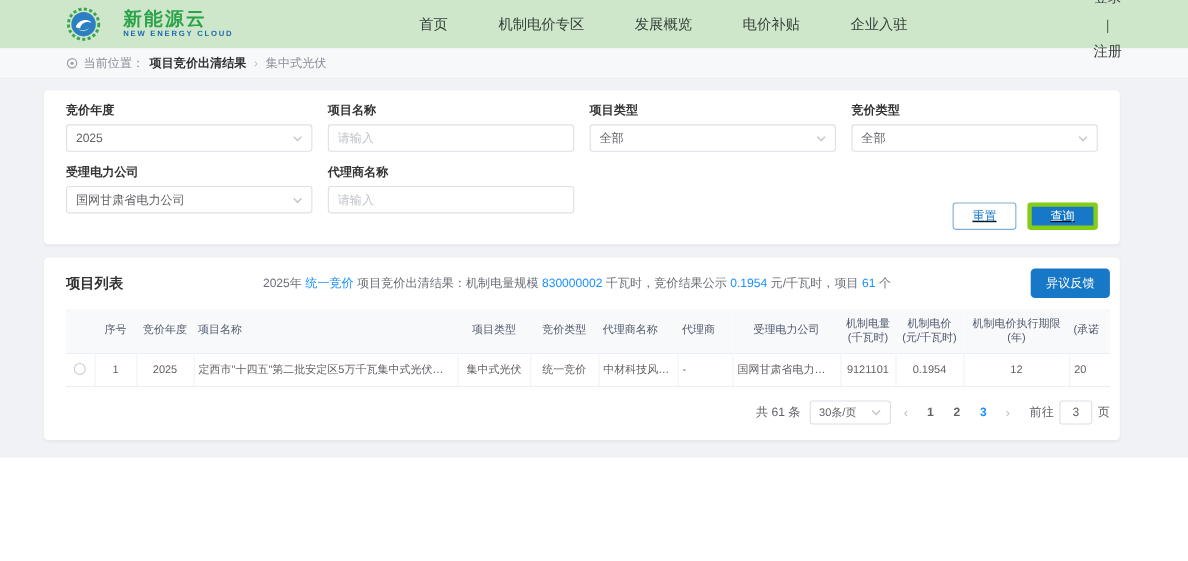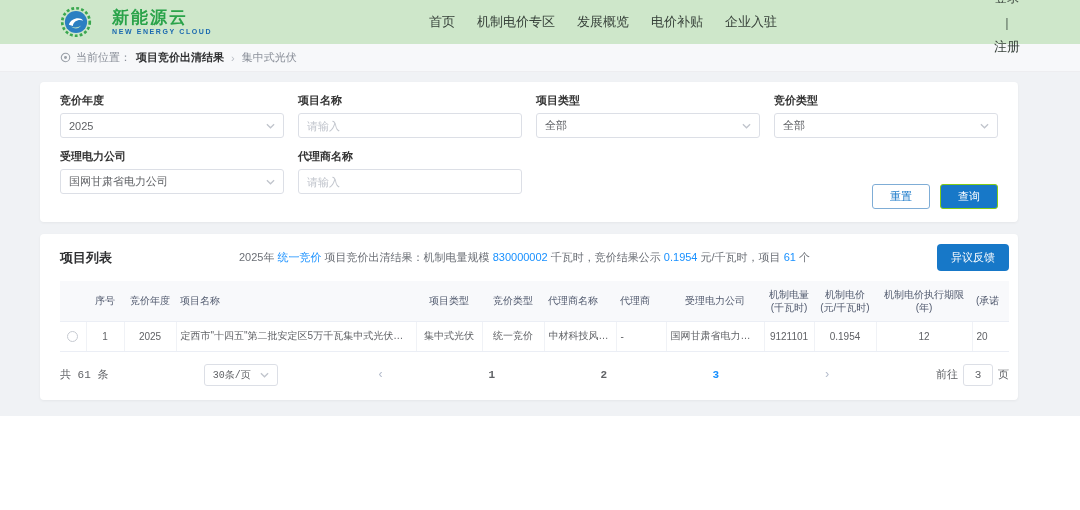--- a/index.html
+++ b/index.html
@@ -3,21 +3,21 @@
 <meta charset="utf-8">
 <style>
   * { margin:0; padding:0; box-sizing:border-box; }
   html,body { width:1080px; height:510px; background:#ffffff; font-family:"Liberation Sans","DejaVu Sans",sans-serif; overflow:hidden; }
 
   
   .top-header { height:44px; background:#cee7ca; display:flex; align-items:center; padding:0 60px 0 60px; }
   .logo { display:flex; align-items:center; gap:20px; }
   .logo-text .logo-title { font-size:17px; font-weight:bold; color:#2aa34a; letter-spacing:2px; line-height:18px; }
   .logo-text .logo-sub { font-size:7px; font-weight:bold; color:#1a69b0; letter-spacing:1.6px; line-height:9px; }
-  .main-nav { display:flex; gap:22px; margin:0 auto; }
+  .main-nav { display:flex; gap:46px; margin:0 auto; }
   .main-nav a { font-size:13px; color:#37413a; text-decoration:none; cursor:pointer; }
   .auth { font-size:13px; color:#37413a; display:flex; gap:8px; align-items:center;flex-direction:column; }
   .auth a { color:#37413a; text-decoration:none; cursor:pointer; }
   .auth .sep { color:#5a6a5e; }
 
   
   .breadcrumb { height:28px; background:#f7f8fa; border-bottom:1px solid #ededf0; display:flex; align-items:center; padding:0 60px; font-size:11px; color:#8a8f99; gap:5px; }
   .breadcrumb .bc-section { color:#303133; font-weight:bold; cursor:pointer; }
   .breadcrumb .bc-sep { color:#b8bcc4; margin:0 2px; }
   .breadcrumb .bc-current { color:#8a8f99; }
@@ -28,24 +28,24 @@
 
   
   .filter-card { padding:11px 20px 13px 20px; margin-bottom:12px; }
   .filter-grid { display:grid; grid-template-columns:repeat(4,1fr); column-gap:14px; row-gap:11px; }
   .field .f-label { font-size:11px; font-weight:bold; color:#333; margin-bottom:5px; }
   .control { height:25px; border:1px solid #dcdfe6; border-radius:3px; background:#fff; display:flex; align-items:center; padding:0 8px; font-size:11px; color:#606266; }
   .select-box { justify-content:space-between; cursor:pointer; }
   .control input { border:none; outline:none; width:100%; font-size:11px; color:#606266; font-family:inherit; background:transparent; }
   .control input::placeholder { color:#c0c4cc; }
   .chevron { width:9px; height:6px; flex:0 0 auto; }
-  .btn-cell { grid-column:4; display:flex; justify-content:flex-end; align-items:flex-end; gap:10px; }
+  .btn-cell { grid-column:4; display:flex; justify-content:flex-end; align-items:flex-end; gap:10px;text-decoration:underline; }
   .btn { height:25px; padding:0 17px; border-radius:3px; font-size:11px; cursor:pointer; font-family:inherit; }
   .btn-outline { background:#fff; border:1px solid #7fadd6; color:#1778c8; }
-  .btn-primary { background:#1778c8; border:1px solid #84cc16; color:#fff;margin-top:35px; }
+  .btn-primary { background:#1778c8; border:4px solid #84cc16; color:#fff;margin-top:35px; }
 
   
   .list-card { padding:10px 9px 10px 20px; }
   .list-head { display:flex; align-items:center; margin-bottom:10px; }
   .list-title { font-size:13px; font-weight:bold; color:#303133; flex:0 0 auto; }
   .list-summary { flex:1; text-align:center; font-size:11px; color:#6b6f76; }
   .list-summary .hl { color:#1890ff; }
   .btn-feedback { flex:0 0 auto; background:#1778c8; color:#fff; border:none; border-radius:4px; font-size:11px; padding:6px 14px; cursor:pointer; font-family:inherit; }
 
   .table-scroll { overflow-x:scroll; overflow-y:hidden; }
@@ -53,21 +53,21 @@
   .table-scroll::-webkit-scrollbar-track { background:#f3f4f6; }
   .table-scroll::-webkit-scrollbar-thumb { background:#9a9ca1; border-radius:4px; }
   table { border-collapse:collapse; table-layout:fixed; width:1080px; }
   th { background:#f8f9fb; font-size:10px; font-weight:normal; color:#515a6e; padding:6px 4px; text-align:center; border-bottom:1px solid #ebeef5; line-height:13px; height:40px; }
   td { font-size:10px; color:#606266; padding:0 4px; height:30px; text-align:center; border-bottom:1px solid #ebeef5; border-right:1px solid #f0f2f6; white-space:nowrap; overflow:hidden; text-overflow:ellipsis; background:#fff; }
   td:last-child { border-right:none; }
   th.al, td.al { text-align:left; }
   .radio { display:inline-block; width:11px; height:11px; border:1px solid #c6cad1; border-radius:50%; background:#fff; cursor:pointer; vertical-align:middle; }
 
   
-  .pagination { display:flex; justify-content:space-between; align-items:center; gap:8px; padding:12px 0 4px 0; font-size:11px; color:#606266;font-family:Liberation Mono, monospace; }
+  .pagination { display:flex; justify-content:flex-end; align-items:center; gap:8px; padding:12px 0 4px 0; font-size:11px; color:#606266; }
   .pg-size { width:74px; height:22px; font-size:10px; color:#606266; }
   .pg-arrow { color:#b4bccc; font-size:12px; padding:0 4px; cursor:pointer; background:none; border:none; font-family:inherit; }
   .pg-num { border:none; background:none; font-size:11px; color:#606266; padding:0 5px; cursor:pointer; font-family:inherit; font-weight:bold; }
   .pg-num.active { color:#1890ff; }
   .pg-goto { display:flex; align-items:center; gap:5px; margin-left:6px; }
   .pg-goto input { width:30px; height:22px; border:1px solid #dcdfe6; border-radius:3px; text-align:center; font-size:11px; color:#606266; outline:none; font-family:inherit; }
 </style>
 </head>
 <body>
 

